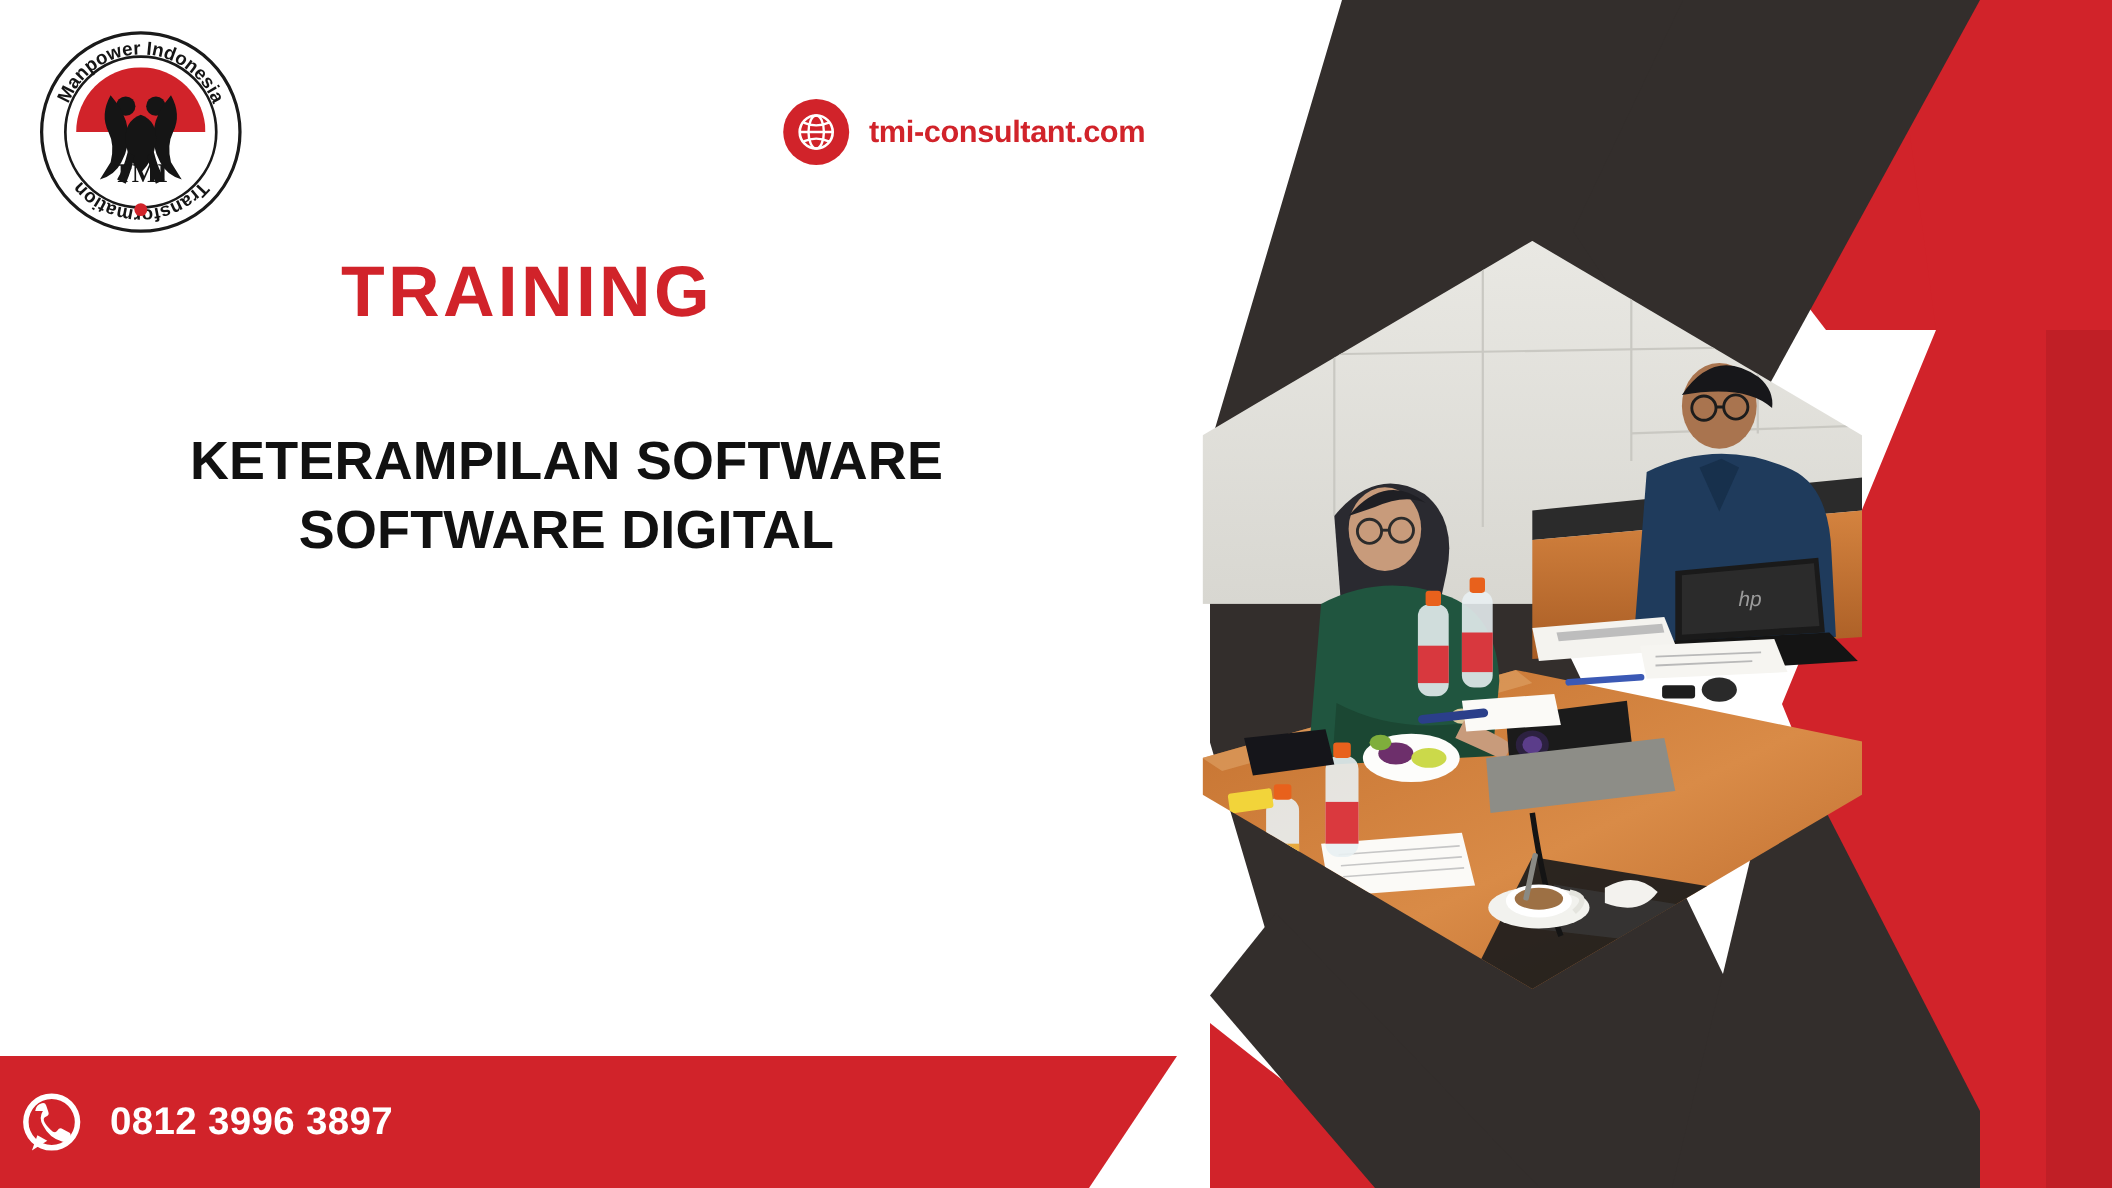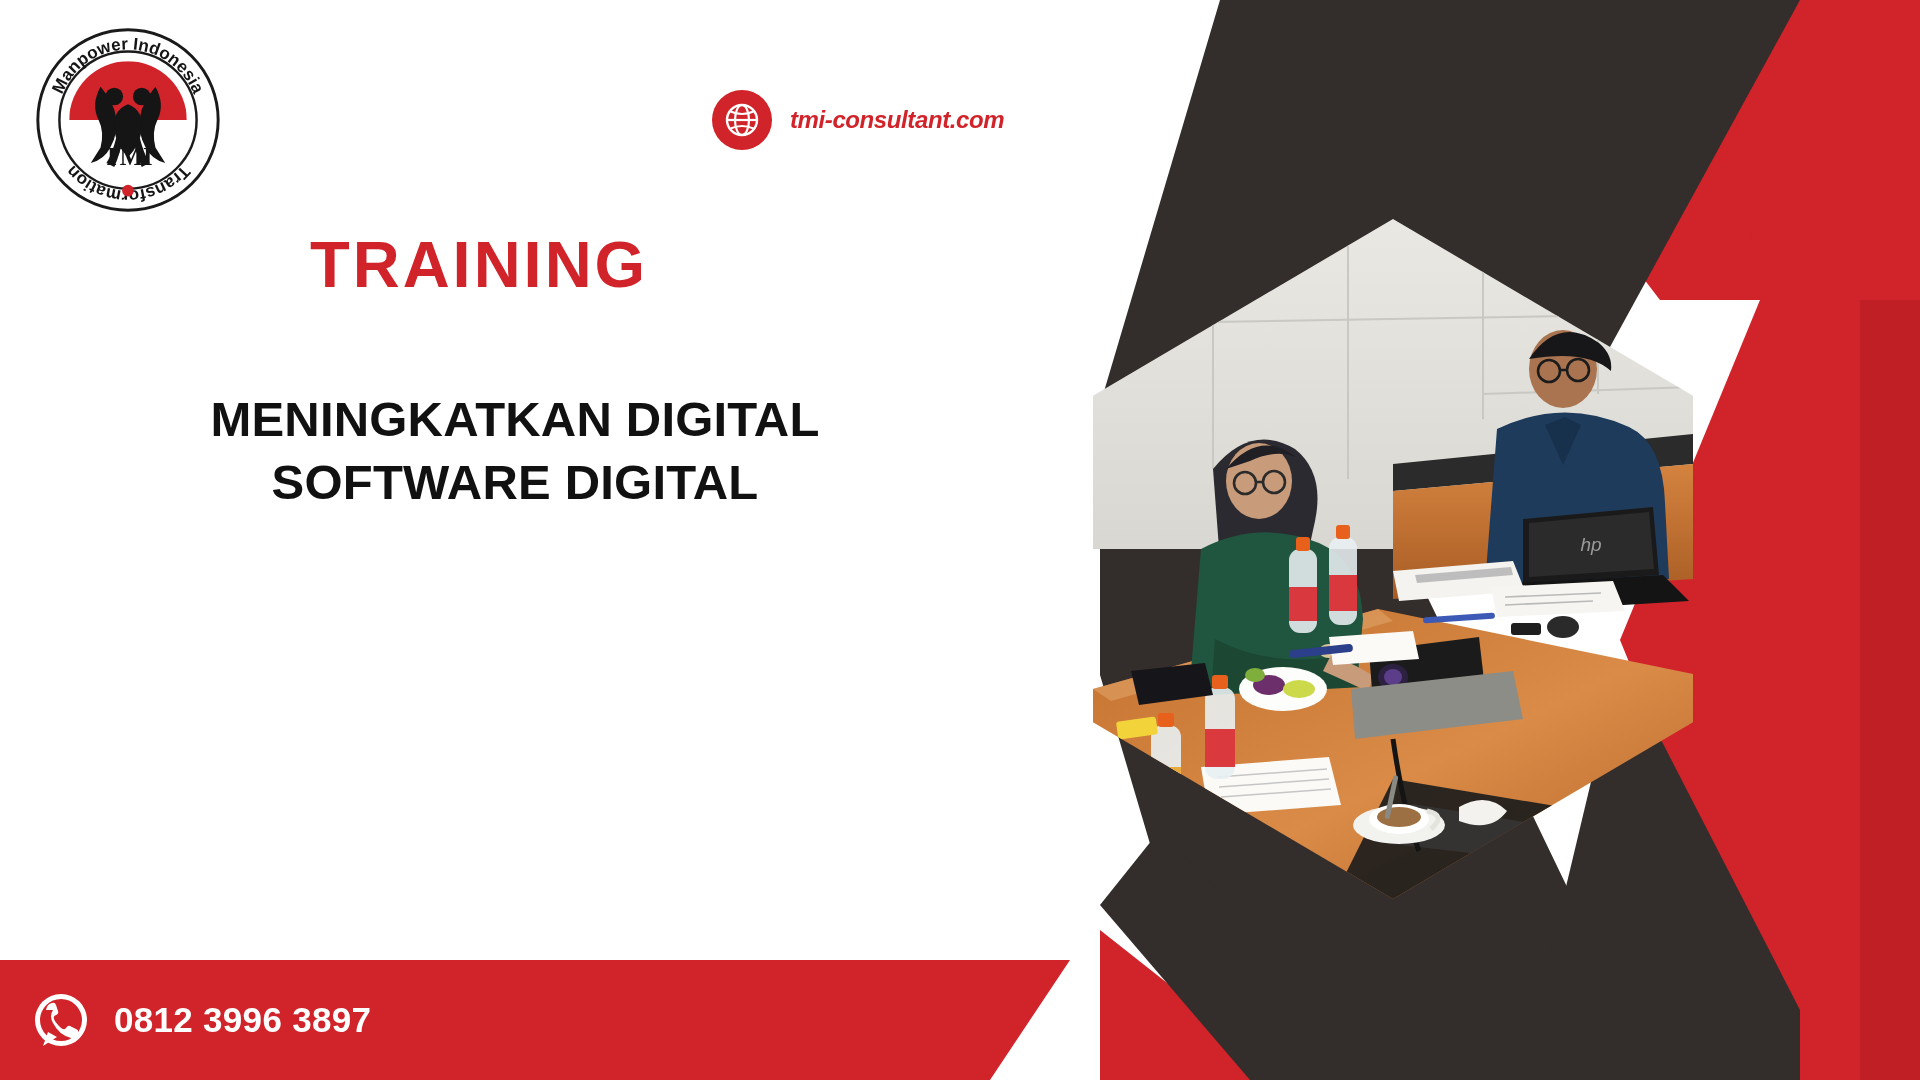--- a/index.html
+++ b/index.html
@@ -24,22 +24,22 @@
     position:absolute; left:712px; top:90px;
     display:flex; align-items:center; gap:18px;
   }
   .globe-badge {
     width:60px; height:60px; border-radius:50%;
     background:#D1232A; display:flex; align-items:center; justify-content:center;
     flex:0 0 auto;
   }
   .globe-badge svg { display:block; }
   .site-url {
-    font-size:24px; font-weight:bold; color:#D1232A;
-    letter-spacing:-0.4px; white-space:nowrap;font-style:italic;
+    font-size:28px; font-weight:bold; color:#D1232A;
+    letter-spacing:-0.4px; white-space:nowrap;
   }
 
   
   .headline {
     position:absolute; left:310px; top:232px;
     font-size:65px; font-weight:bold; color:#D1232A;
     letter-spacing:3px; line-height:1;
   }
 
   
@@ -60,21 +60,21 @@
   }
   .photo-hex svg { display:block; width:100%; height:100%; }
 
   
   .footer {
     position:absolute; left:0; bottom:0; width:1070px; height:120px;
     background:#D1232A;
     clip-path: polygon(0 0, 1070px 0, 990px 120px, 0 120px);
     display:flex; align-items:center;
   }
-  .footer-inner { display:flex; align-items:center; padding-left:30px; gap:56px; }
+  .footer-inner { display:flex; align-items:center; padding-left:16px; gap:56px; }
   .contact { display:flex; align-items:center; gap:22px; }
   .contact-icon { width:62px; height:62px; flex:0 0 auto; }
   .contact-icon svg { display:block; width:100%; height:100%; }
   .contact-text {
     color:#ffffff; font-size:35px; font-weight:bold;
     letter-spacing:0.3px; white-space:nowrap;
   }
 </style>
 </head>
 <body>
@@ -295,21 +295,21 @@
         <path d="M8.5 11.5 q11.5 5 23 0" fill="none" stroke="#ffffff" stroke-width="2.1"></path>
         <path d="M8.5 28.5 q11.5 -5 23 0" fill="none" stroke="#ffffff" stroke-width="2.1"></path>
       </svg>
     </span>
     <span class="site-url">tmi-consultant.com</span>
   </div>
 
   <div class="headline">TRAINING</div>
 
   <div class="subtitle">
-    <div>MENINGKATKAN DIGITAL</div>
+    <div>KETERAMPILAN SOFTWARE</div>
     <div>SOFTWARE DIGITAL</div>
   </div>
 
   <div class="footer">
     <div class="footer-inner">
       <div class="contact">
         <span class="contact-icon">
           <svg viewBox="0 0 62 62">
             <path d="M31 5 A26 26 0 1 0 31 57 A26 26 0 0 0 31 5 Z M31 52 a21 21 0 1 1 0 -42 a21 21 0 0 1 0 42 Z" fill="#ffffff"></path>
             <path d="M13 57 l5 -14 l9 5 z" fill="#ffffff"></path>

